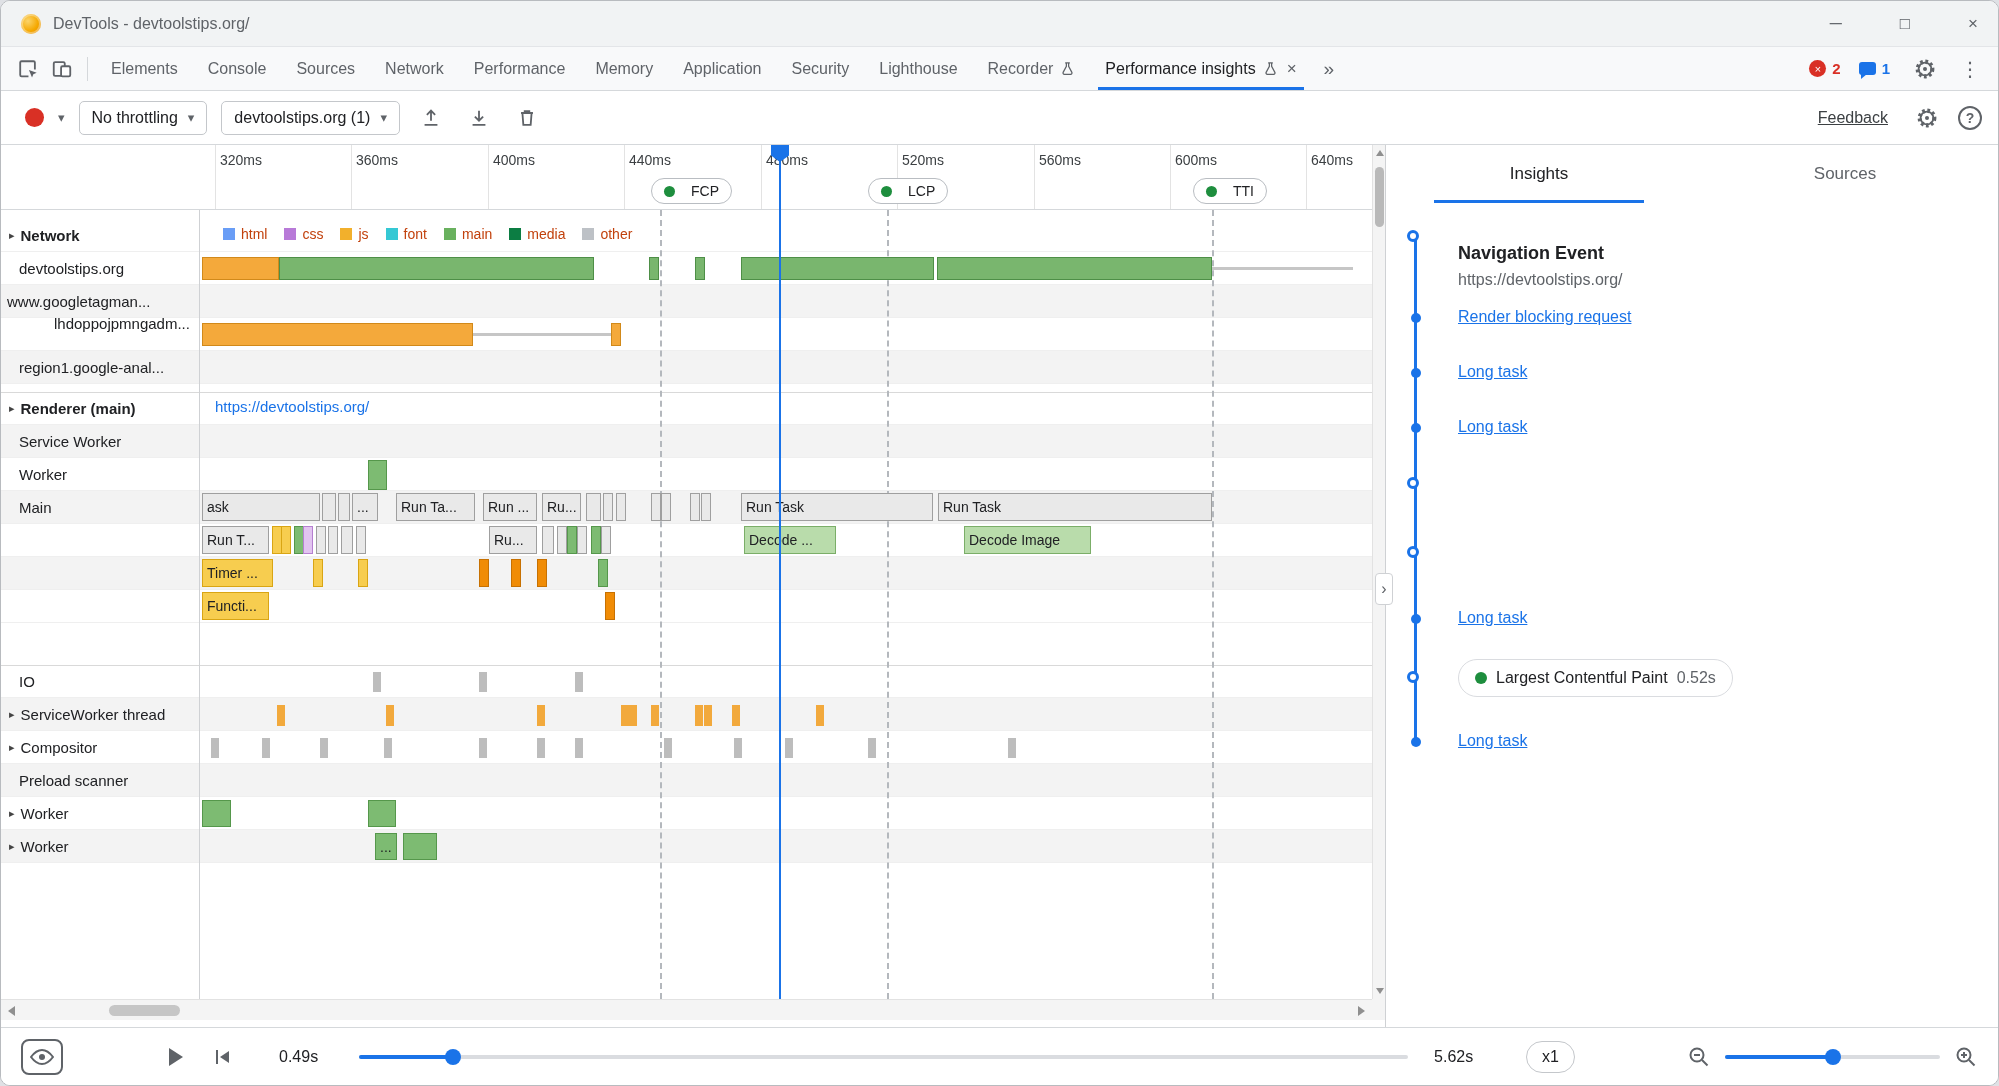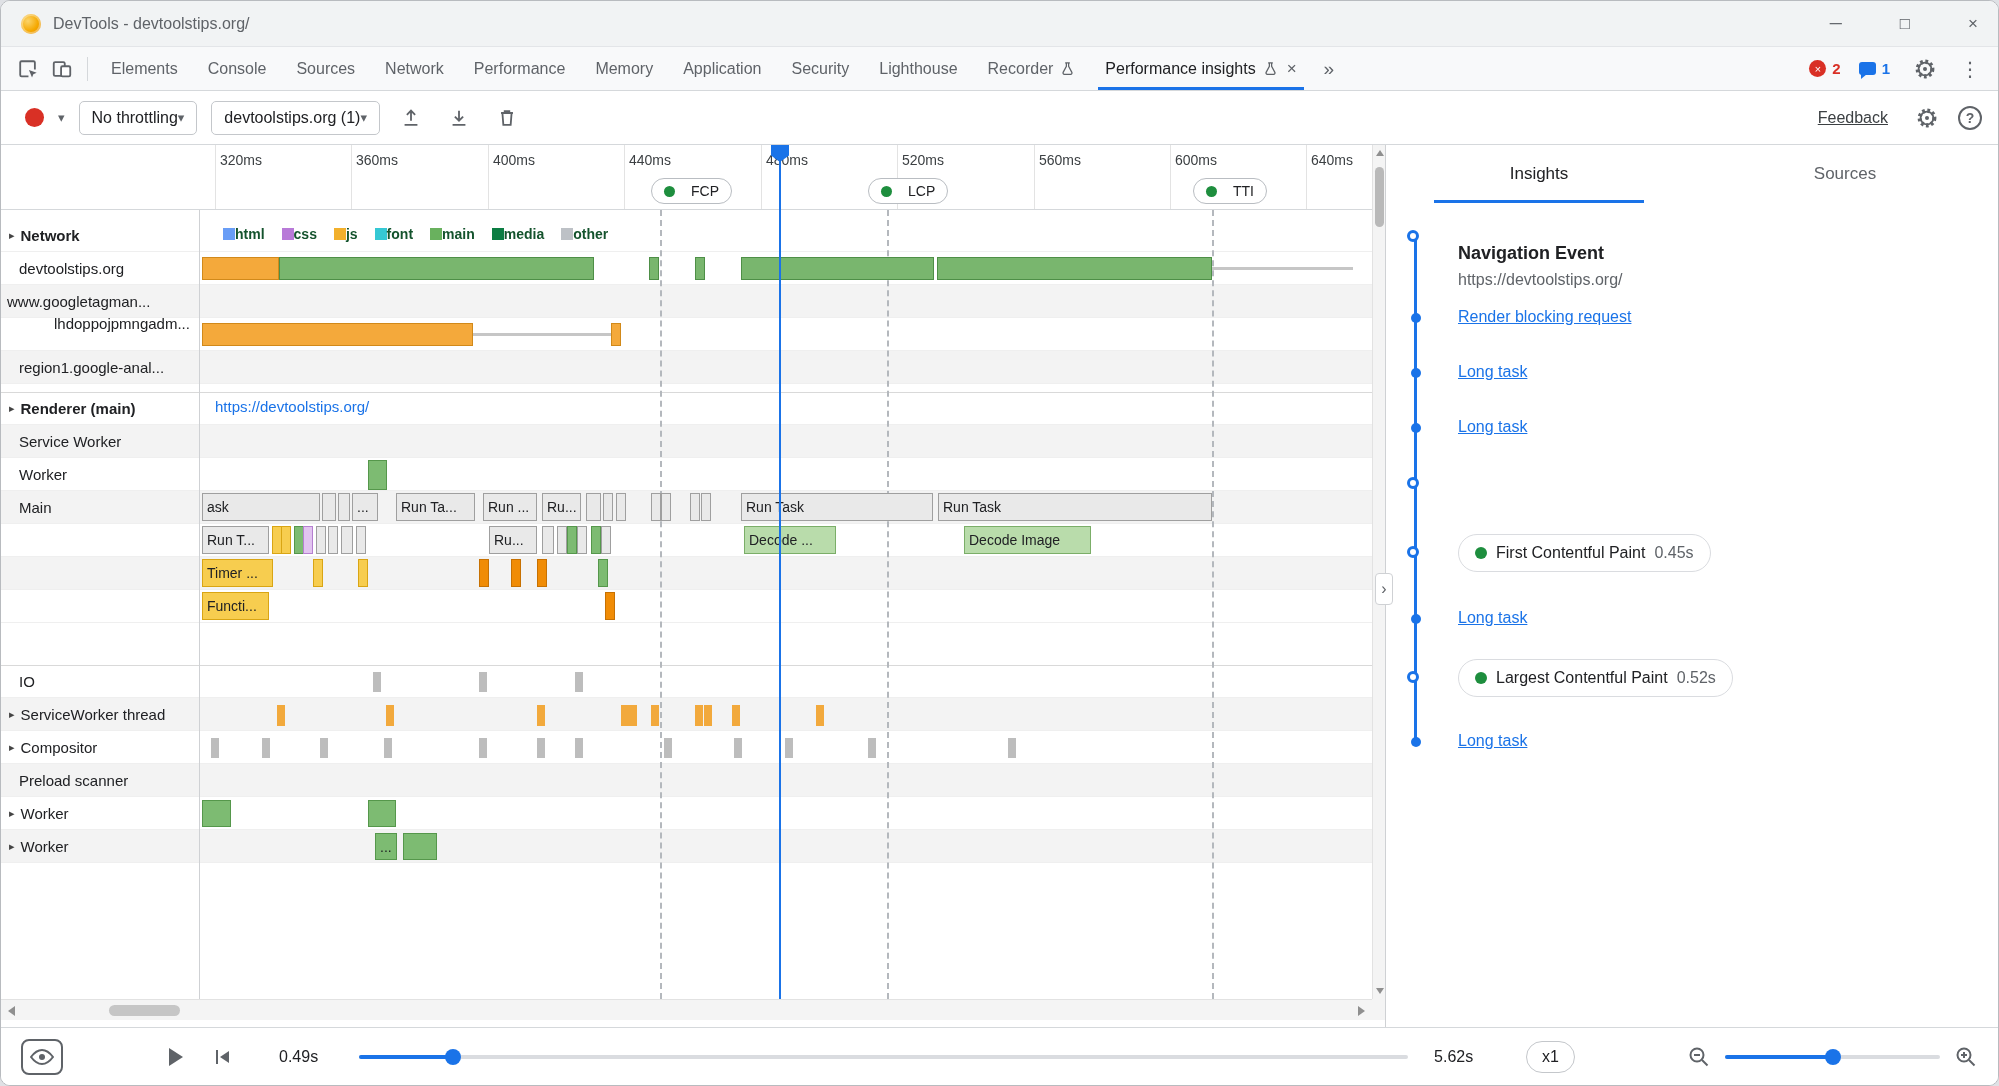--- a/index.html
+++ b/index.html
@@ -44,21 +44,21 @@
   .bub { width:17px; height:13px; background:#1a73e8; border-radius:3px; position:relative; }
   .bub::after { content:""; position:absolute; left:2px; bottom:-4px;
     border-top:5px solid #1a73e8; border-right:6px solid transparent; }
   .kebab { font-size:20px; color:#5f6368; cursor:pointer; }
 
   
   .toolbar { flex:0 0 54px; background:#fff; border-bottom:1px solid #d5d8db;
     display:flex; align-items:center; padding:0 16px; gap:14px; }
   .recbtn { width:19px; height:19px; border-radius:50%; background:#d93025; margin-left:8px; cursor:pointer; }
   .ddcaret { color:#5f6368; font-size:13px; cursor:pointer; }
-  .select { display:flex; align-items:center; gap:0; border:1px solid #c4c7cb; border-radius:5px;
+  .select { display:flex; align-items:center; gap:10px; border:1px solid #c4c7cb; border-radius:5px;
     padding:7px 12px; font-size:16px; color:#202124; background:#fff; cursor:pointer; }
   .tool-icon { width:34px; height:34px; display:flex; align-items:center; justify-content:center; cursor:pointer; }
   .spacer { flex:1; }
   .feedback { color:#3c4043; font-size:16px; text-decoration:underline; cursor:pointer; margin-right:8px; }
   .helpq { width:24px; height:24px; border-radius:50%; border:2px solid #5f6368; color:#5f6368;
     font-weight:700; font-size:14px; display:flex; align-items:center; justify-content:center; cursor:pointer; }
 
   
   .content { flex:1; display:flex; position:relative; background:#fff; min-height:0; }
 
@@ -101,21 +101,21 @@
     font-size:14px; color:#202124; z-index:7; cursor:pointer; }
   .gdot { width:11px; height:11px; border-radius:50%; background:#1e8e3e; }
 
   .playhead { position:absolute; top:0; height:854px; width:2px; background:#1a73e8; z-index:8; cursor:col-resize; }
   .ph-marker { position:absolute; top:0; left:-8px; width:18px; height:17px; background:#1a73e8;
     clip-path:polygon(0 0,100% 0,100% 62%,50% 100%,0 62%); }
 
   .rend-link { position:absolute; left:214px; top:253px; font-size:15px; color:#1a73e8;
     z-index:3; text-decoration:none; cursor:pointer; }
   .legend { position:absolute; left:222px; top:81px; display:flex; gap:17px; align-items:center; z-index:3; }
-  .lg { display:flex; align-items:center; font-size:14px; color:#14532d;font-weight:bold; }
+  .lg { display:flex; align-items:center; gap:6px; font-size:14px; color:#c2410c; }
   .sq { width:12px; height:12px; }
 
   .hscroll { position:absolute; left:0; top:854px; width:1371px; height:21px; background:#f4f4f4;
     border-top:1px solid #e2e2e2; z-index:9; }
   .hthumb { position:absolute; left:108px; top:5px; width:71px; height:11px; background:#c6c6c6; border-radius:6px; cursor:pointer; }
   .harrow { position:absolute; top:0; width:21px; height:21px; display:flex; align-items:center; justify-content:center; cursor:pointer; }
   .vscroll { position:absolute; left:1371px; top:0; width:13px; height:854px; background:#f4f4f4;
     border-left:1px solid #e2e2e2; z-index:9; }
   .vthumb { position:absolute; left:2px; top:22px; width:9px; height:60px; background:#b9b9b9; border-radius:5px; cursor:pointer; }
   .varrow { position:absolute; left:0; width:13px; height:16px; display:flex; align-items:center; justify-content:center; cursor:pointer; }
@@ -580,25 +580,20 @@
             <div class="ins-sub">https://devtoolstips.org/</div>
           </div>
           <div class="ins-dot" style="top: 110px;"></div>
           <div class="ins-link" style="top: 105px;">Render blocking request</div>
           <div class="ins-dot" style="top: 165px;"></div>
           <div class="ins-link" style="top: 160px;">Long task</div>
           <div class="ins-dot" style="top: 220px;"></div>
           <div class="ins-link" style="top: 215px;">Long task</div>
           <div class="ins-circle" style="top: 274px;"></div>
           <div class="ins-circle" style="top: 343px;"></div>
-          <div class="ins-pill" style="top: 331px;">
-            <div class="pill-dot"></div>
-            <div class="pill-label">First Contentful Paint</div>
-            <div class="pill-time">0.45s</div>
-          </div>
           <div class="ins-dot" style="top: 411px;"></div>
           <div class="ins-link" style="top: 406px;">Long task</div>
           <div class="ins-circle" style="top: 468px;"></div>
           <div class="ins-pill" style="top: 456px;">
             <div class="pill-dot"></div>
             <div class="pill-label">Largest Contentful Paint</div>
             <div class="pill-time">0.52s</div>
           </div>
           <div class="ins-dot" style="top: 534px;"></div>
           <div class="ins-link" style="top: 529px;">Long task</div>

